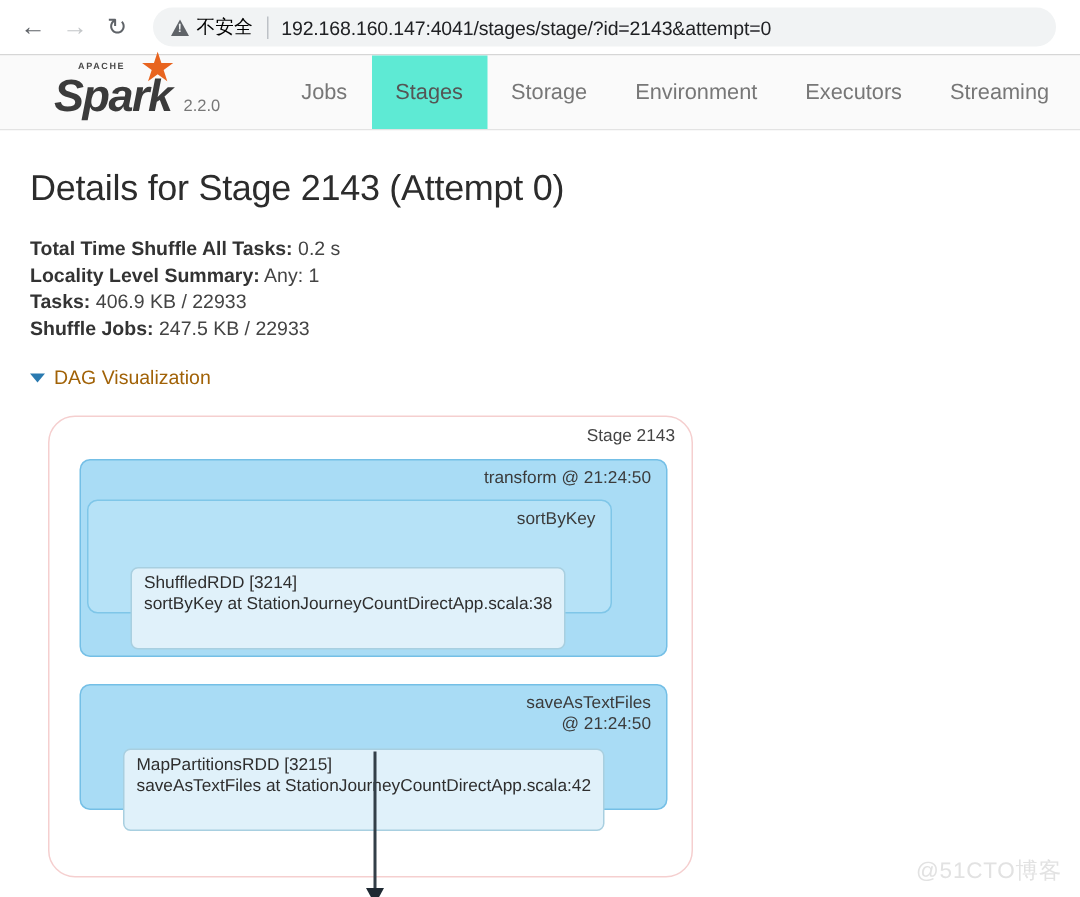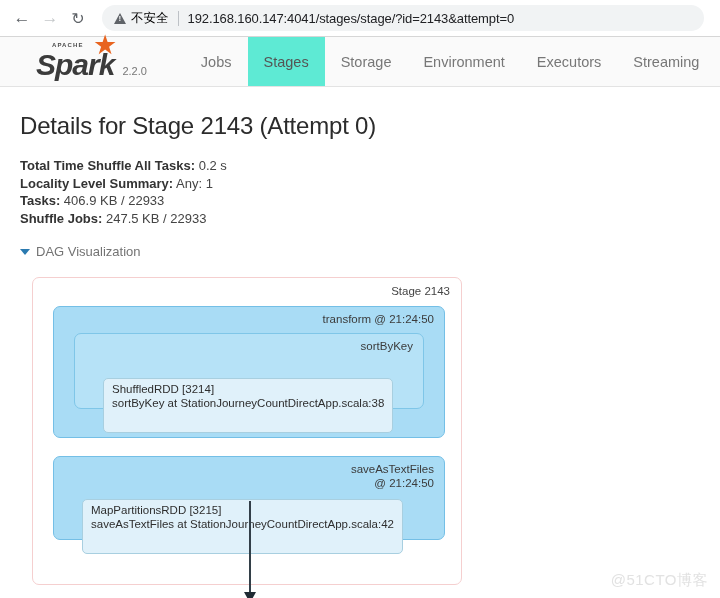--- a/index.html
+++ b/index.html
@@ -157,40 +157,40 @@
     font-size: 13px;
     color: #333333;
     line-height: 17.5px;
   }
   .summary .k { font-weight: bold; color: #333333; }
   .summary .v { color: #444444; }
 
   .dag-toggle {
     margin: 17px 0 0 20px;
     font-size: 13px;
-    color: #737373;
+    color: #a16207;
     display: flex; align-items: center;
     width: fit-content;
     cursor: pointer;
   }
   .caret-down {
     width: 0; height: 0;
     border-left: 5px solid transparent;
     border-right: 5px solid transparent;
     border-top: 6px solid #2a7ab0;
     margin-right: 6px;
   }
 
   
   .dag-outer {
     position: absolute;
     left: 32px; top: 190px;
     width: 430px; height: 308px;
     border: 1px solid #f5cfcf;
-    border-radius: 7px;
+    border-radius: 18px;
     background: #ffffff;
   }
   .stage-label {
     position: absolute;
     top: 7px; right: 11px;
     font-size: 11.5px;
     color: #444444;
   }
   .cluster {
     position: absolute;
@@ -205,21 +205,21 @@
     color: #3b3b3b;
     text-align: right;
     line-height: 13.5px;
   }
   #cluster-transform {
     left: 20px; top: 28px;
     width: 392px; height: 132px;
   }
   #cluster-sortbykey {
     position: absolute;
-    left: 20px; top: 26px;
+    left: 4px; top: 26px;
     width: 350px; height: 76px;
     background: #b6e2f7;
     border: 1px solid #7fc6e8;
     border-radius: 7px;
   }
   #cluster-savetext {
     left: 20px; top: 178px;
     width: 392px; height: 84px;
   }
   .rdd-node {

